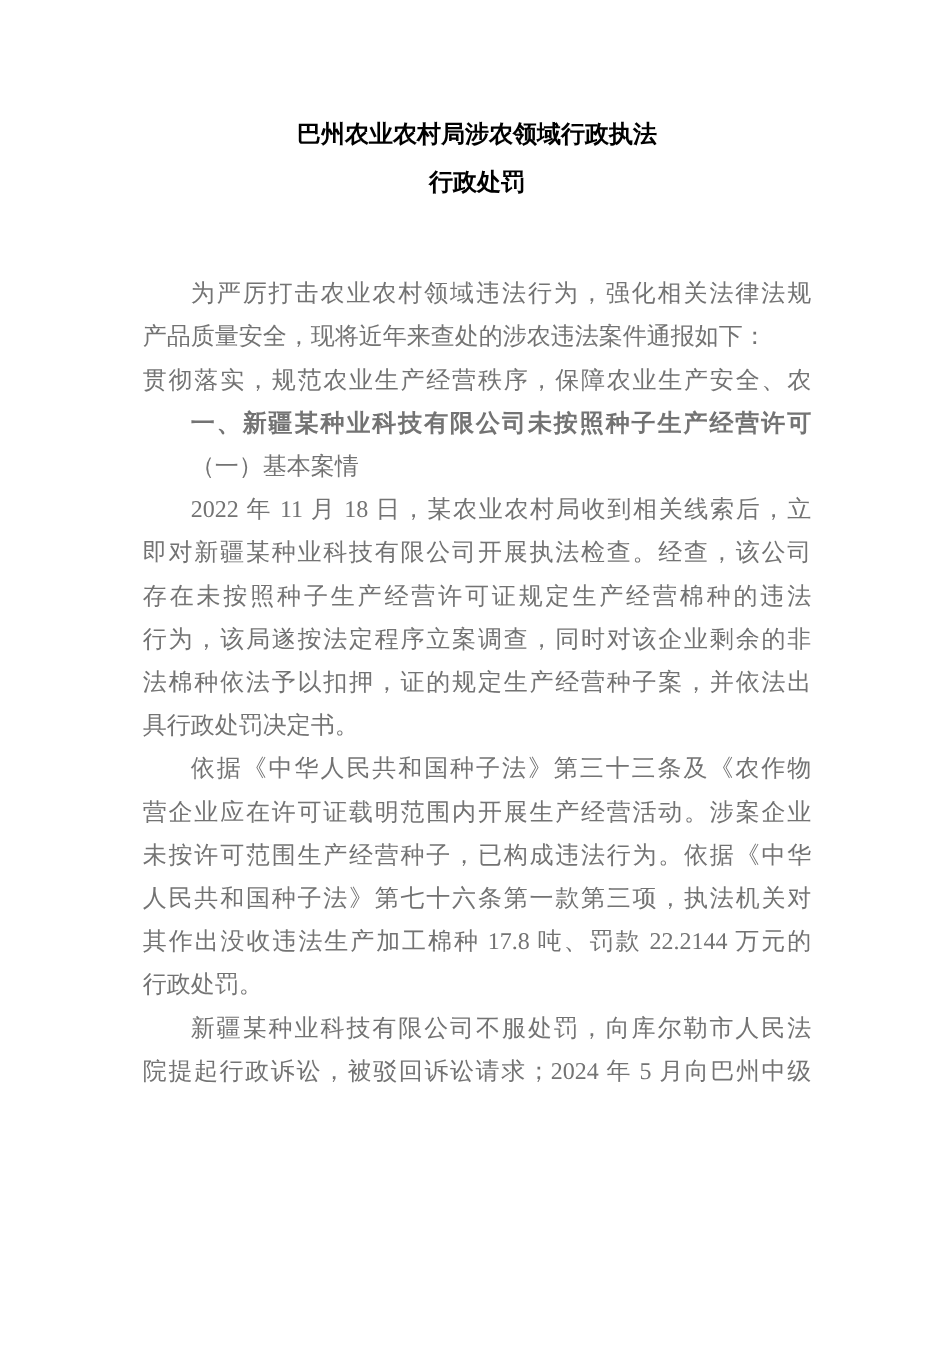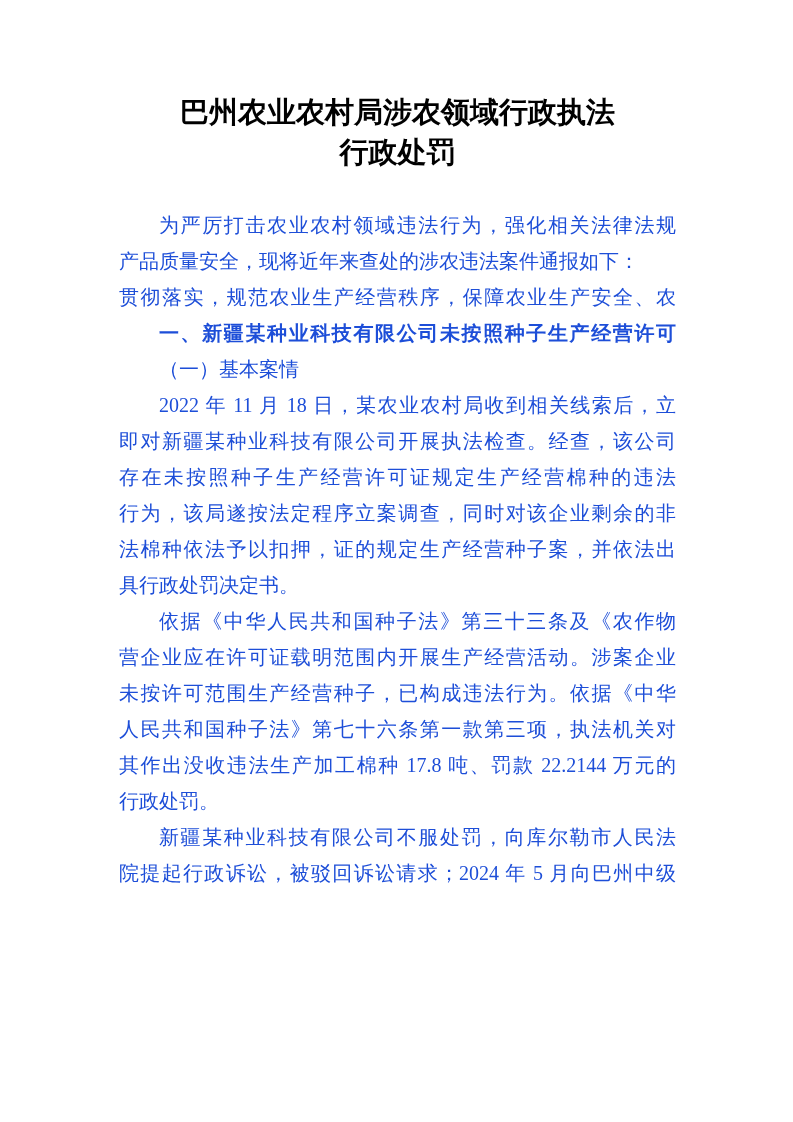--- a/index.html
+++ b/index.html
@@ -17,36 +17,36 @@
   }
   .content {
     position: absolute;
     left: 119px;
     top: 92px;
     width: 557px;
   }
   .doc-title {
     font-family: "Liberation Serif", "DejaVu Serif", serif;
     font-weight: bold;
-    font-size: 29px;
+    font-size: 20px;
     line-height: 40px;
     text-align: center;
-    margin: 0 0 35px 0;
+    margin: 0 0 55px 0;
   }
   .doc-title .title-line {
     white-space: nowrap;
   }
   .block {
     margin: 0;
   }
   .line {
     font-family: "Liberation Serif", "DejaVu Serif", serif;
     font-size: 20px;
     line-height: 36px;
-    color: #1d4ed8;
+    color: #737373;
   }
   .line.indent {
     text-indent: 2em;
   }
   .line.just {
     text-align: justify;
     text-align-last: justify;
   }
   .block-heading .line {
     font-family: "Liberation Sans", "DejaVu Sans", sans-serif;

